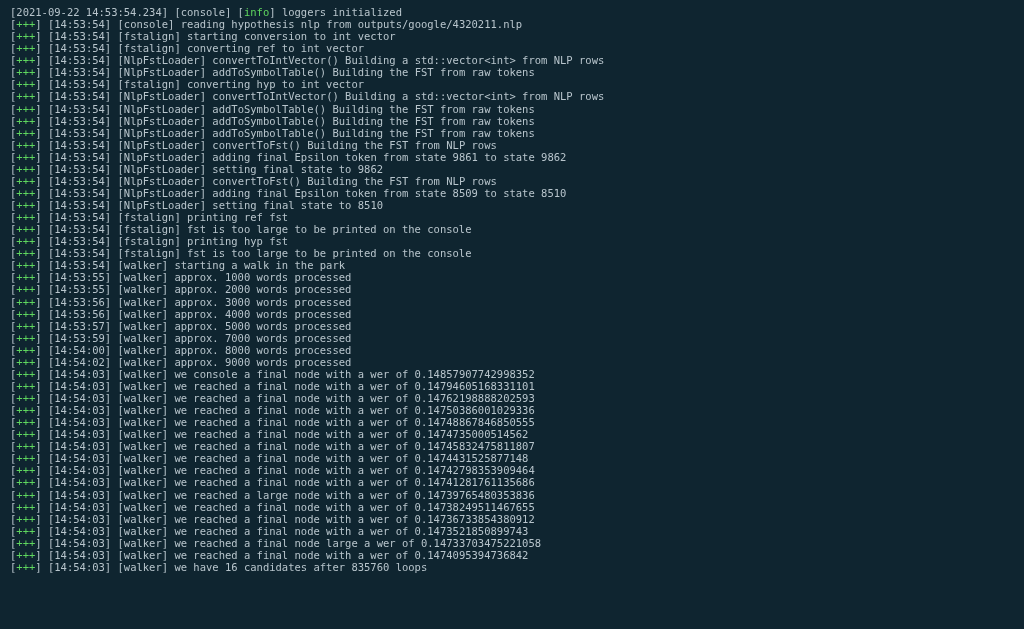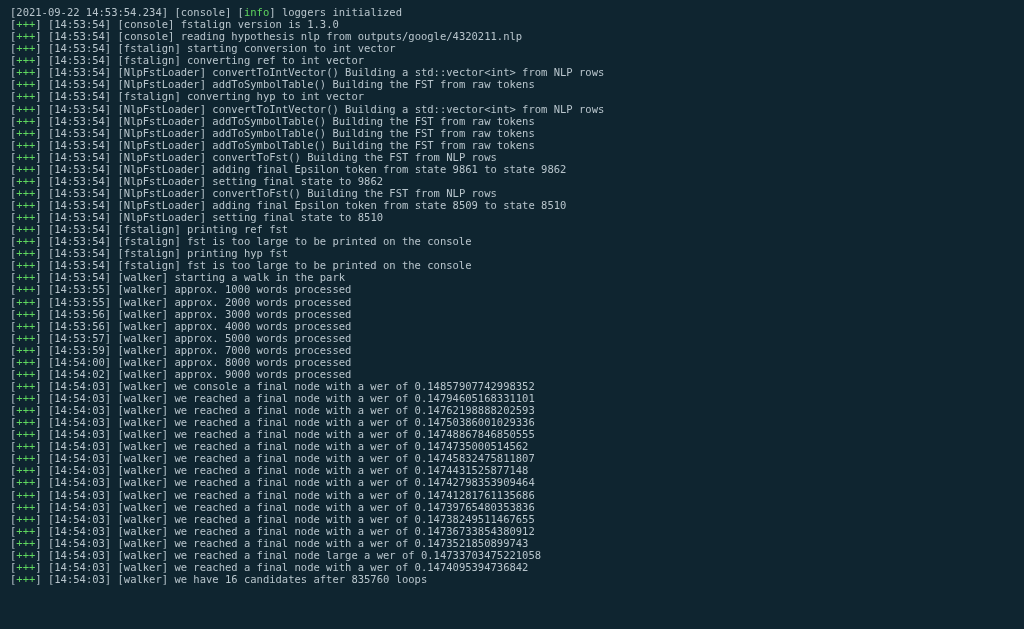--- a/index.html
+++ b/index.html
@@ -31,21 +31,20 @@
     }
     .txt {
       color: #b8c5cc;
     }
   </style>
 </head>
 <body>
 
 <div id="log-container">
     <div class="line"><span class="txt">[2021-09-22 14:53:54.234]</span><span class="txt"> </span><span class="txt">[console]</span><span class="txt"> </span><span class="txt">[</span><span class="info">info</span><span class="txt">] </span><span class="txt">loggers initialized</span></div>
-    <div class="line"><span class="txt">[</span><span class="plus">+++</span><span class="txt">] </span><span class="txt">[14:53:54]</span><span class="txt"> </span><span class="txt">[console]</span><span class="txt"> </span><span class="txt">fstalign version is 1.3.0</span></div>
     <div class="line"><span class="txt">[</span><span class="plus">+++</span><span class="txt">] </span><span class="txt">[14:53:54]</span><span class="txt"> </span><span class="txt">[console]</span><span class="txt"> </span><span class="txt">reading hypothesis nlp from outputs/google/4320211.nlp</span></div>
     <div class="line"><span class="txt">[</span><span class="plus">+++</span><span class="txt">] </span><span class="txt">[14:53:54]</span><span class="txt"> </span><span class="txt">[fstalign]</span><span class="txt"> </span><span class="txt">starting conversion to int vector</span></div>
     <div class="line"><span class="txt">[</span><span class="plus">+++</span><span class="txt">] </span><span class="txt">[14:53:54]</span><span class="txt"> </span><span class="txt">[fstalign]</span><span class="txt"> </span><span class="txt">converting ref to int vector</span></div>
     <div class="line"><span class="txt">[</span><span class="plus">+++</span><span class="txt">] </span><span class="txt">[14:53:54]</span><span class="txt"> </span><span class="txt">[NlpFstLoader]</span><span class="txt"> </span><span class="txt">convertToIntVector() Building a std::vector&lt;int&gt; from NLP rows</span></div>
     <div class="line"><span class="txt">[</span><span class="plus">+++</span><span class="txt">] </span><span class="txt">[14:53:54]</span><span class="txt"> </span><span class="txt">[NlpFstLoader]</span><span class="txt"> </span><span class="txt">addToSymbolTable() Building the FST from raw tokens</span></div>
     <div class="line"><span class="txt">[</span><span class="plus">+++</span><span class="txt">] </span><span class="txt">[14:53:54]</span><span class="txt"> </span><span class="txt">[fstalign]</span><span class="txt"> </span><span class="txt">converting hyp to int vector</span></div>
     <div class="line"><span class="txt">[</span><span class="plus">+++</span><span class="txt">] </span><span class="txt">[14:53:54]</span><span class="txt"> </span><span class="txt">[NlpFstLoader]</span><span class="txt"> </span><span class="txt">convertToIntVector() Building a std::vector&lt;int&gt; from NLP rows</span></div>
     <div class="line"><span class="txt">[</span><span class="plus">+++</span><span class="txt">] </span><span class="txt">[14:53:54]</span><span class="txt"> </span><span class="txt">[NlpFstLoader]</span><span class="txt"> </span><span class="txt">addToSymbolTable() Building the FST from raw tokens</span></div>
     <div class="line"><span class="txt">[</span><span class="plus">+++</span><span class="txt">] </span><span class="txt">[14:53:54]</span><span class="txt"> </span><span class="txt">[NlpFstLoader]</span><span class="txt"> </span><span class="txt">addToSymbolTable() Building the FST from raw tokens</span></div>
     <div class="line"><span class="txt">[</span><span class="plus">+++</span><span class="txt">] </span><span class="txt">[14:53:54]</span><span class="txt"> </span><span class="txt">[NlpFstLoader]</span><span class="txt"> </span><span class="txt">addToSymbolTable() Building the FST from raw tokens</span></div>
@@ -71,20 +70,20 @@
     <div class="line"><span class="txt">[</span><span class="plus">+++</span><span class="txt">] </span><span class="txt">[14:54:03]</span><span class="txt"> </span><span class="txt">[walker]</span><span class="txt"> </span><span class="txt">we console a final node with a wer of 0.14857907742998352</span></div>
     <div class="line"><span class="txt">[</span><span class="plus">+++</span><span class="txt">] </span><span class="txt">[14:54:03]</span><span class="txt"> </span><span class="txt">[walker]</span><span class="txt"> </span><span class="txt">we reached a final node with a wer of 0.14794605168331101</span></div>
     <div class="line"><span class="txt">[</span><span class="plus">+++</span><span class="txt">] </span><span class="txt">[14:54:03]</span><span class="txt"> </span><span class="txt">[walker]</span><span class="txt"> </span><span class="txt">we reached a final node with a wer of 0.14762198888202593</span></div>
     <div class="line"><span class="txt">[</span><span class="plus">+++</span><span class="txt">] </span><span class="txt">[14:54:03]</span><span class="txt"> </span><span class="txt">[walker]</span><span class="txt"> </span><span class="txt">we reached a final node with a wer of 0.14750386001029336</span></div>
     <div class="line"><span class="txt">[</span><span class="plus">+++</span><span class="txt">] </span><span class="txt">[14:54:03]</span><span class="txt"> </span><span class="txt">[walker]</span><span class="txt"> </span><span class="txt">we reached a final node with a wer of 0.14748867846850555</span></div>
     <div class="line"><span class="txt">[</span><span class="plus">+++</span><span class="txt">] </span><span class="txt">[14:54:03]</span><span class="txt"> </span><span class="txt">[walker]</span><span class="txt"> </span><span class="txt">we reached a final node with a wer of 0.1474735000514562</span></div>
     <div class="line"><span class="txt">[</span><span class="plus">+++</span><span class="txt">] </span><span class="txt">[14:54:03]</span><span class="txt"> </span><span class="txt">[walker]</span><span class="txt"> </span><span class="txt">we reached a final node with a wer of 0.14745832475811807</span></div>
     <div class="line"><span class="txt">[</span><span class="plus">+++</span><span class="txt">] </span><span class="txt">[14:54:03]</span><span class="txt"> </span><span class="txt">[walker]</span><span class="txt"> </span><span class="txt">we reached a final node with a wer of 0.1474431525877148</span></div>
     <div class="line"><span class="txt">[</span><span class="plus">+++</span><span class="txt">] </span><span class="txt">[14:54:03]</span><span class="txt"> </span><span class="txt">[walker]</span><span class="txt"> </span><span class="txt">we reached a final node with a wer of 0.14742798353909464</span></div>
     <div class="line"><span class="txt">[</span><span class="plus">+++</span><span class="txt">] </span><span class="txt">[14:54:03]</span><span class="txt"> </span><span class="txt">[walker]</span><span class="txt"> </span><span class="txt">we reached a final node with a wer of 0.14741281761135686</span></div>
-    <div class="line"><span class="txt">[</span><span class="plus">+++</span><span class="txt">] </span><span class="txt">[14:54:03]</span><span class="txt"> </span><span class="txt">[walker]</span><span class="txt"> </span><span class="txt">we reached a final node with a wer of 0.14739765480353836</span></div>
+    <div class="line"><span class="txt">[</span><span class="plus">+++</span><span class="txt">] </span><span class="txt">[14:54:03]</span><span class="txt"> </span><span class="txt">[walker]</span><span class="txt"> </span><span class="txt">we reached a large node with a wer of 0.14739765480353836</span></div>
     <div class="line"><span class="txt">[</span><span class="plus">+++</span><span class="txt">] </span><span class="txt">[14:54:03]</span><span class="txt"> </span><span class="txt">[walker]</span><span class="txt"> </span><span class="txt">we reached a final node with a wer of 0.14738249511467655</span></div>
     <div class="line"><span class="txt">[</span><span class="plus">+++</span><span class="txt">] </span><span class="txt">[14:54:03]</span><span class="txt"> </span><span class="txt">[walker]</span><span class="txt"> </span><span class="txt">we reached a final node with a wer of 0.14736733854380912</span></div>
     <div class="line"><span class="txt">[</span><span class="plus">+++</span><span class="txt">] </span><span class="txt">[14:54:03]</span><span class="txt"> </span><span class="txt">[walker]</span><span class="txt"> </span><span class="txt">we reached a final node with a wer of 0.1473521850899743</span></div>
     <div class="line"><span class="txt">[</span><span class="plus">+++</span><span class="txt">] </span><span class="txt">[14:54:03]</span><span class="txt"> </span><span class="txt">[walker]</span><span class="txt"> </span><span class="txt">we reached a final node large a wer of 0.14733703475221058</span></div>
     <div class="line"><span class="txt">[</span><span class="plus">+++</span><span class="txt">] </span><span class="txt">[14:54:03]</span><span class="txt"> </span><span class="txt">[walker]</span><span class="txt"> </span><span class="txt">we reached a final node with a wer of 0.1474095394736842</span></div>
     <div class="line"><span class="txt">[</span><span class="plus">+++</span><span class="txt">] </span><span class="txt">[14:54:03]</span><span class="txt"> </span><span class="txt">[walker]</span><span class="txt"> </span><span class="txt">we have 16 candidates after 835760 loops</span></div>
   </div>
 
 </body></html>

